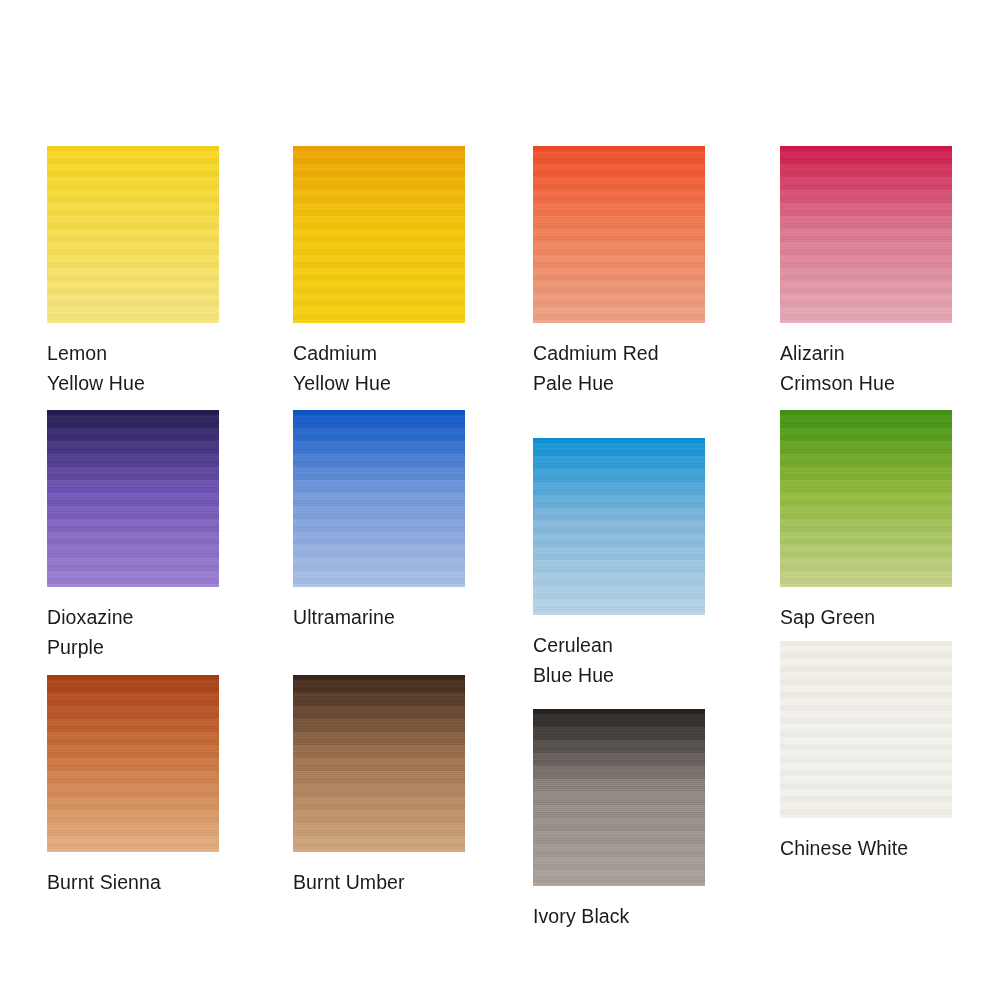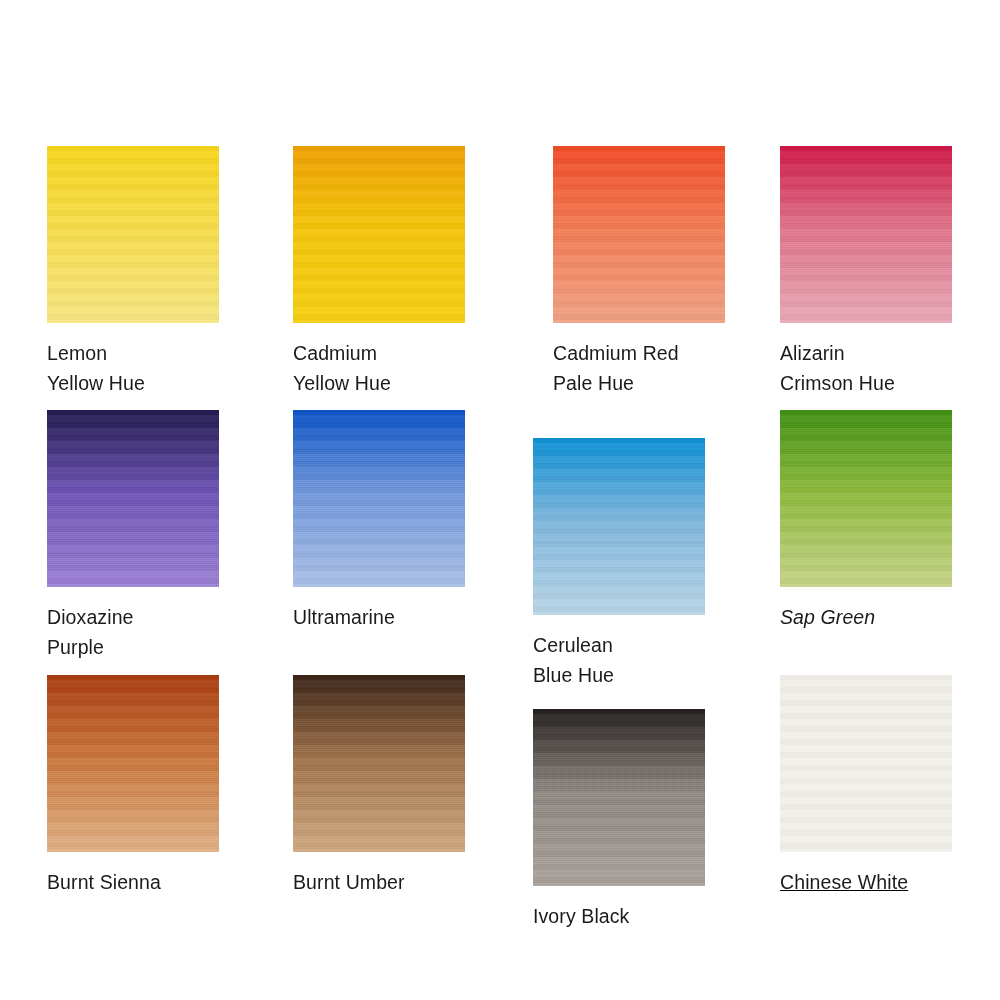--- a/index.html
+++ b/index.html
@@ -91,21 +91,21 @@
     </div>
     <div class="swatch-cell" style="left: 293px; top: 146px;">
       <div class="swatch-chip" style="width: 172px; height: 177px;">
         <div class="swatch-gradient" style="background: linear-gradient(rgb(238, 159, 2) 0%, rgb(244, 196, 10) 46%, rgb(245, 207, 18) 100%);"></div>
         <div class="swatch-brush"></div>
         <div class="swatch-texture"></div>
       </div>
       <div class="swatch-label">Cadmium
 Yellow Hue</div>
     </div>
-    <div class="swatch-cell" style="left: 533px; top: 146px; margin-left: 20px;">
+    <div class="swatch-cell" style="left: 533px; top: 146px;">
       <div class="swatch-chip" style="width: 172px; height: 177px;">
         <div class="swatch-gradient" style="background: linear-gradient(rgb(240, 74, 37) 0%, rgb(242, 122, 82) 46%, rgb(240, 161, 132) 100%);"></div>
         <div class="swatch-brush"></div>
         <div class="swatch-texture"></div>
       </div>
       <div class="swatch-label">Cadmium Red
 Pale Hue</div>
     </div>
     <div class="swatch-cell" style="left: 780px; top: 146px;">
       <div class="swatch-chip" style="width: 172px; height: 177px;">
@@ -135,21 +135,21 @@
     </div>
     <div class="swatch-cell" style="left: 533px; top: 410px; margin-top: 28px;">
       <div class="swatch-chip" style="width: 172px; height: 177px;">
         <div class="swatch-gradient" style="background: linear-gradient(rgb(11, 142, 212) 0%, rgb(124, 181, 220) 46%, rgb(185, 213, 230) 100%);"></div>
         <div class="swatch-brush"></div>
         <div class="swatch-texture"></div>
       </div>
       <div class="swatch-label">Cerulean
 Blue Hue</div>
     </div>
-    <div class="swatch-cell" style="left: 780px; top: 410px; font-style: italic;">
+    <div class="swatch-cell" style="left: 780px; top: 410px;">
       <div class="swatch-chip" style="width: 172px; height: 177px;">
         <div class="swatch-gradient" style="background: linear-gradient(rgb(63, 142, 19) 0%, rgb(140, 185, 60) 46%, rgb(198, 211, 135) 100%);"></div>
         <div class="swatch-brush"></div>
         <div class="swatch-texture"></div>
       </div>
       <div class="swatch-label">Sap Green</div>
     </div>
     <div class="swatch-cell" style="left: 47px; top: 675px;">
       <div class="swatch-chip" style="width: 172px; height: 177px;">
         <div class="swatch-gradient" style="background: linear-gradient(rgb(168, 60, 16) 0%, rgb(201, 116, 58) 46%, rgb(224, 176, 132) 100%);"></div>
@@ -167,21 +167,21 @@
       <div class="swatch-label">Burnt Umber</div>
     </div>
     <div class="swatch-cell" style="left: 533px; top: 675px; margin-top: 34px;">
       <div class="swatch-chip" style="width: 172px; height: 177px;">
         <div class="swatch-gradient" style="background: linear-gradient(rgb(35, 31, 29) 0%, rgb(140, 132, 126) 46%, rgb(169, 161, 154) 100%);"></div>
         <div class="swatch-brush"></div>
         <div class="swatch-texture"></div>
       </div>
       <div class="swatch-label">Ivory Black</div>
     </div>
-    <div class="swatch-cell" style="left: 780px; top: 675px; text-decoration: underline;">
+    <div class="swatch-cell" style="left: 780px; top: 641px;">
       <div class="swatch-chip" style="width: 172px; height: 177px;">
         <div class="swatch-gradient" style="background: linear-gradient(rgb(242, 239, 232) 0%, rgb(242, 240, 234) 46%, rgb(243, 240, 234) 100%);"></div>
         <div class="swatch-brush"></div>
         <div class="swatch-texture"></div>
       </div>
       <div class="swatch-label">Chinese White</div>
     </div>
   </div>
 
 </body></html>

